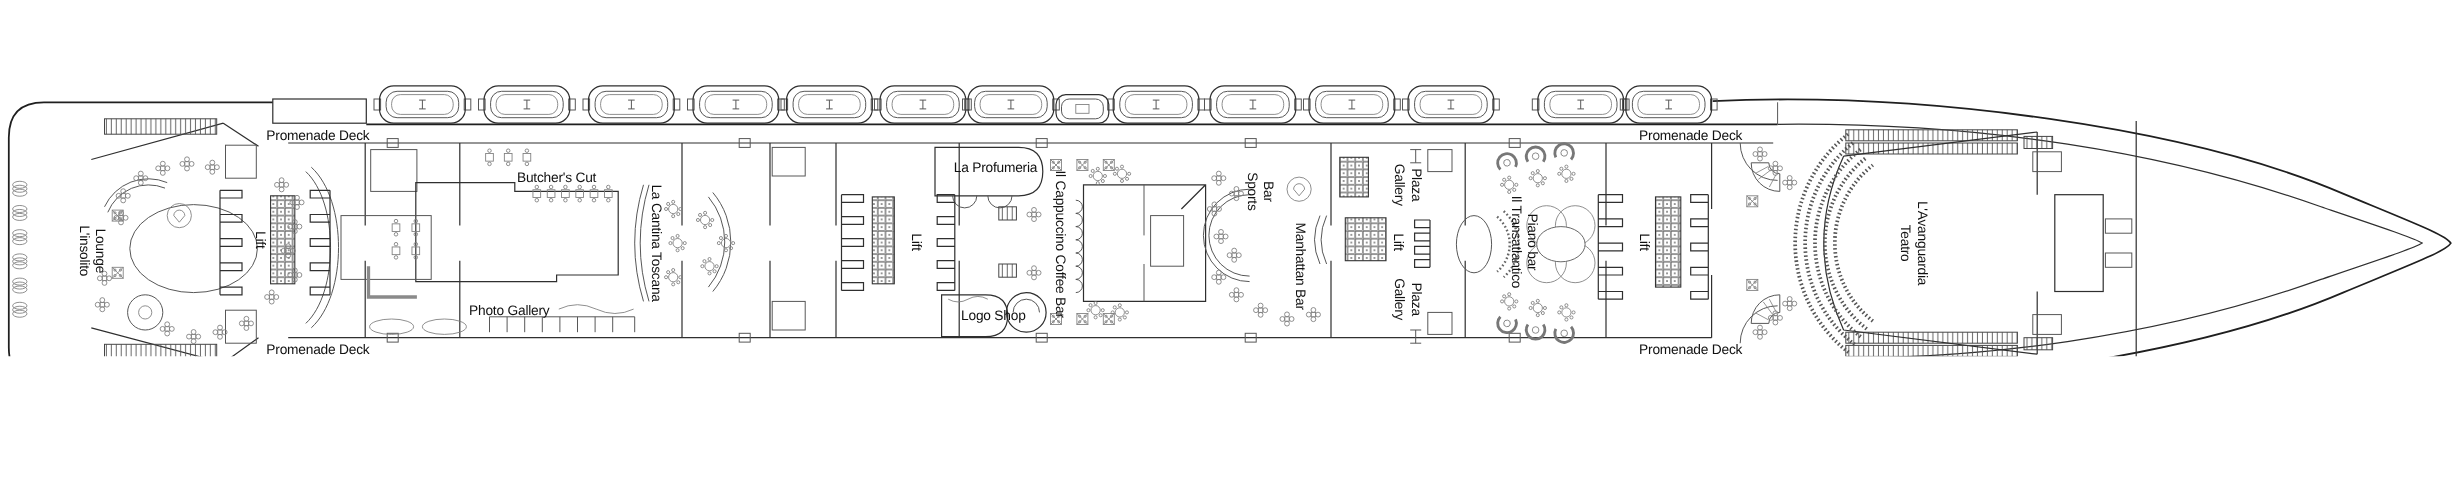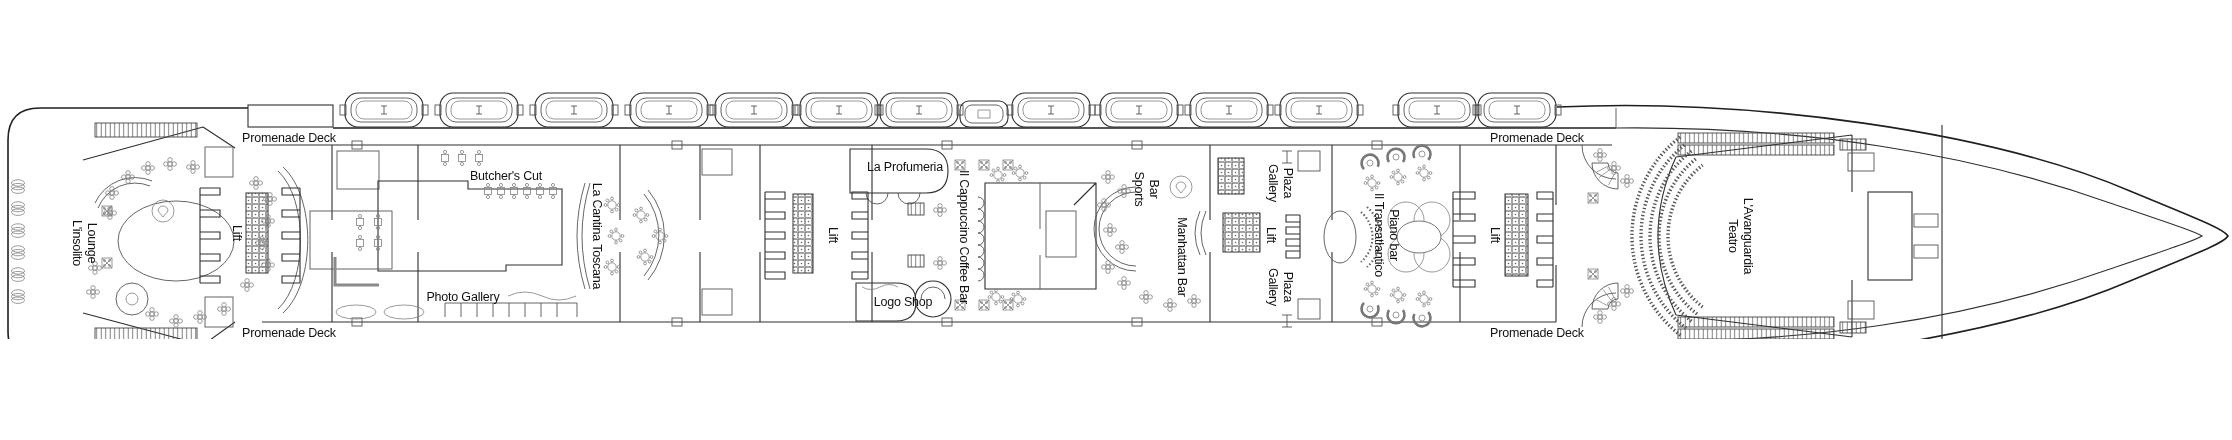--- a/index.html
+++ b/index.html
@@ -1,17 +1,17 @@
 <!DOCTYPE html>
 <html><head>
 <meta charset="utf-8">
 <style>
   html,body{margin:0;padding:0;background:#fff;}
   .stage{position:relative;width:2232px;height:324px;background:#fff;overflow:hidden;
-         font-family:"Liberation Sans", sans-serif;margin-top:15px;}
+         font-family:"Liberation Sans", sans-serif;}
   svg text{font-family:"Liberation Sans", sans-serif;font-size:12.5px;fill:#111;letter-spacing:-0.2px;}
   .hull{stroke:#1f1f1f;stroke-width:1.6;fill:none;}
   .wall{stroke:#2f2f2f;stroke-width:1.1;fill:none;}
   .wall2{stroke:#555;stroke-width:0.9;fill:none;}
   .furn{stroke:#808080;stroke-width:0.8;fill:none;}
   .hatchfill{fill:url(#hatchV);stroke:#444;stroke-width:0.9;}
   .gridfill{fill:url(#gridP);stroke:#333;stroke-width:1;}
 </style>
 </head>
 <body>

